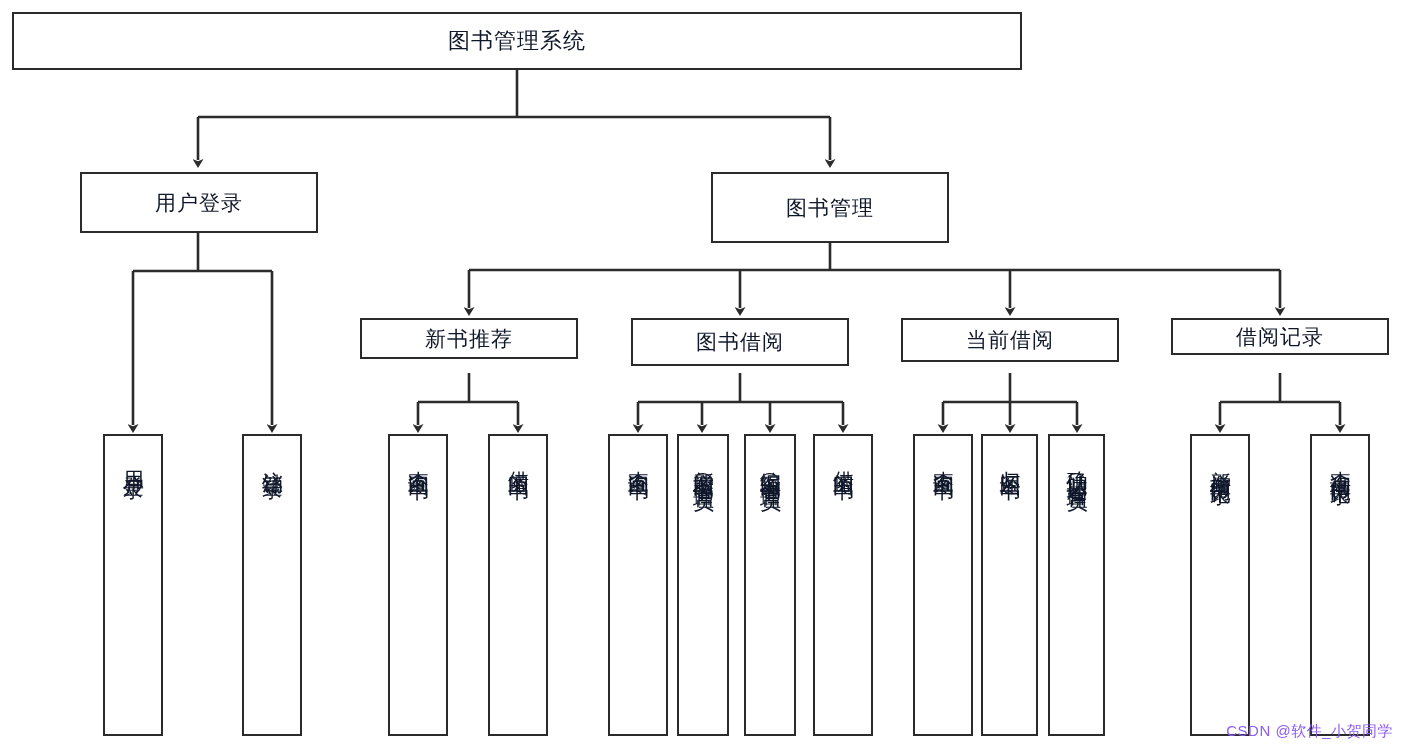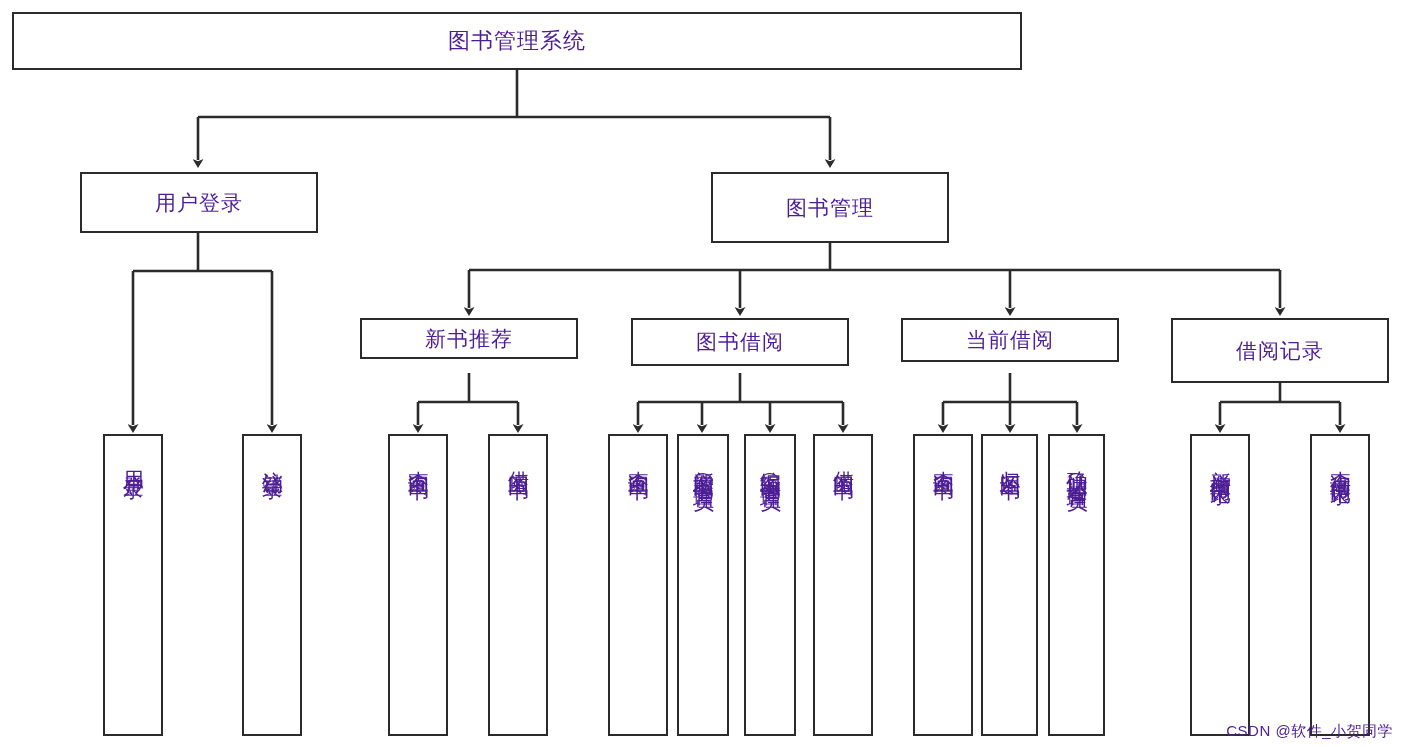--- a/index.html
+++ b/index.html
@@ -26,21 +26,21 @@
     pointer-events: none;
   }
   .node {
     position: absolute;
     box-sizing: border-box;
     background: #ffffff;
     border: 2px solid #2b2b2b;
     display: flex;
     align-items: center;
     justify-content: center;
-    color: #4c1d95;
+    color: #0f172a;
   }
   .node.horizontal .label {
     font-size: 21px;
     line-height: 1.2;
     letter-spacing: 1px;
     white-space: nowrap;
   }
   .node.vertical {
     align-items: flex-start;
     justify-content: center;
@@ -55,21 +55,21 @@
     white-space: nowrap;
   }
   .node.root .label {
     font-size: 22px;
   }
   .watermark {
     position: absolute;
     right: 12px;
     bottom: 6px;
     font-size: 15px;
-    color: #4c1d95;
+    color: #8b5cf6;
     letter-spacing: 0.5px;
     white-space: nowrap;
   }
 </style>
 </head>
 <body>
 
 <div id="canvas">
 
   <svg class="edges" viewBox="0 0 1405 747">
@@ -135,21 +135,21 @@
 
   <div class="node horizontal" style="left:360px; top:318px; width:218px; height:41px;">
     <span class="label">新书推荐</span>
   </div>
   <div class="node horizontal" style="left:631px; top:318px; width:218px; height:48px;">
     <span class="label">图书借阅</span>
   </div>
   <div class="node horizontal" style="left:901px; top:318px; width:218px; height:44px;">
     <span class="label">当前借阅</span>
   </div>
-  <div class="node horizontal" style="left:1171px; top:318px; width:218px; height:65px;">
+  <div class="node horizontal" style="left:1171px; top:318px; width:218px; height:37px;">
     <span class="label">借阅记录</span>
   </div>
 
   <div class="node vertical" style="left:103px; top:434px; width:60px; height:302px;">
     <span class="label">用户登录</span>
   </div>
   <div class="node vertical" style="left:242px; top:434px; width:60px; height:302px;">
     <span class="label">注销登录</span>
   </div>
 

